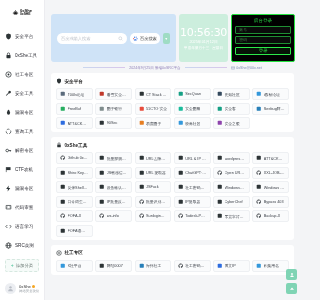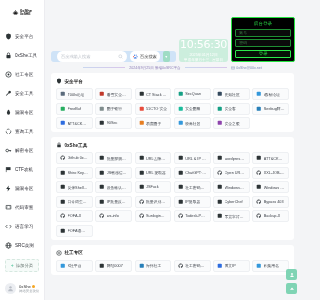--- a/index.html
+++ b/index.html
@@ -61,21 +61,21 @@
   .su-dot { width: 3px; height: 3px; border-radius: 50%; background: #f5a623; display:inline-block; }
   .su-sub { font-size: 3.4px; color: #9aa0a6; }
 
   
   #main {
     flex: 1; height: 300px; overflow: hidden;
     background: #f4f5f7; position: relative;
   }
 
   
-  .header { display: flex; height: 62px; padding: 14px 5px 0 6px; gap: 3px; align-items: flex-end; }
+  .header { display: flex; height: 62px; padding: 14px 5px 0 6px; gap: 3px; }
   .search-panel {
     flex: 1; background: #cfe3f7; border-radius: 3px;
     display: flex; align-items: center; justify-content: center;
     padding: 0 6px;
   }
   .search-row { display: flex; align-items: center; gap: 3px; width: 100%; }
   .search-box {
     flex: 1; height: 11px; background: #fff; border-radius: 6px;
     display: flex; align-items: center; padding: 0 4px; gap: 2px;
   }

